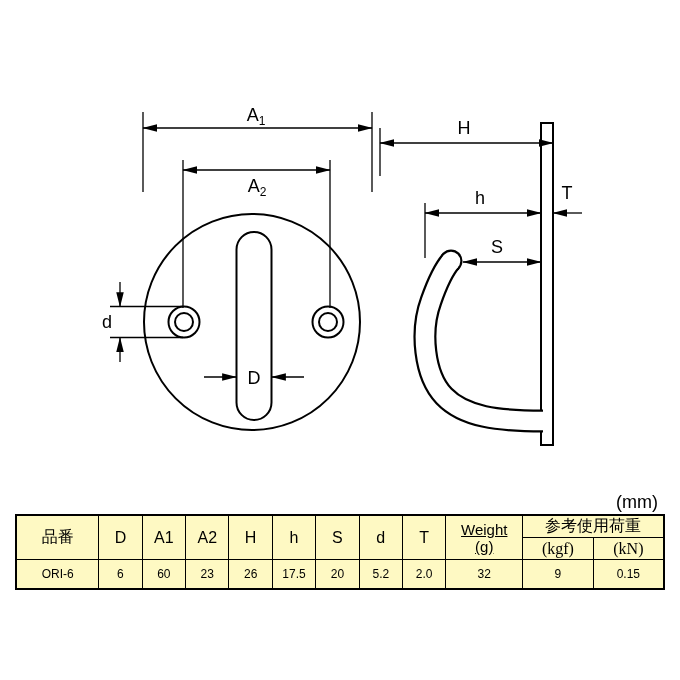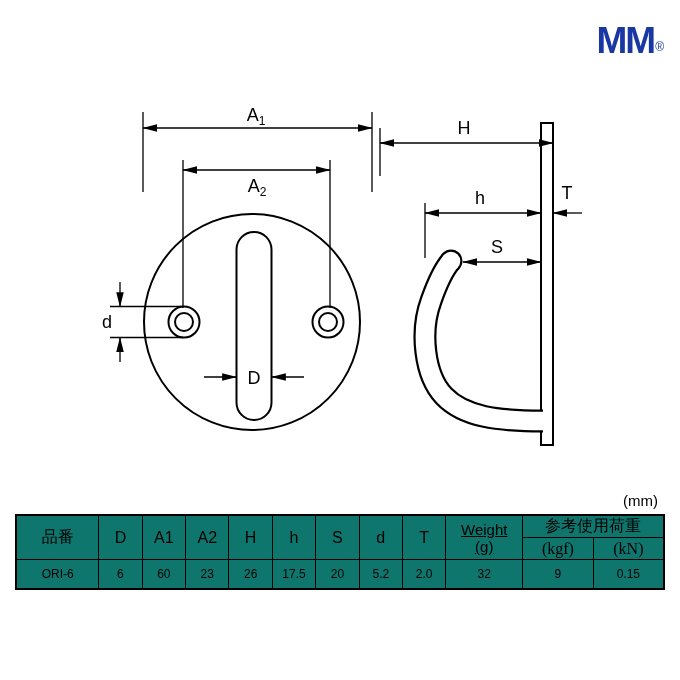--- a/index.html
+++ b/index.html
@@ -7,40 +7,37 @@
         font-family:"Liberation Sans","DejaVu Sans",sans-serif;color:#000;}
   
   .logo{position:absolute;top:22px;right:16px;line-height:1;}
   .logo-text{font-weight:bold;font-size:37px;letter-spacing:-2px;color:#1a38a3;}
   .logo-reg{font-size:12px;color:#1a38a3;vertical-align:2px;margin-left:1px;}
   
   .drawing{position:absolute;left:0;top:0;}
   .drawing text{font-family:"Liberation Sans","DejaVu Sans",sans-serif;font-size:18px;fill:#000;}
   .drawing .sub{font-size:12px;}
   
-  .unit-note{position:absolute;top:492px;right:22px;font-size:15px;}
+  .unit-note{position:absolute;top:492px;right:22px;font-size:18px;}
   
   .spec-table{position:absolute;left:15px;top:514px;width:650px;border-collapse:collapse;
-              table-layout:fixed;background:#0f766e;border:2px solid #000;}
+              table-layout:fixed;background:#fef9c3;border:2px solid #000;}
   .spec-table td{border:1px solid #000;text-align:center;vertical-align:middle;
                  padding:0;font-size:16px;overflow:hidden;}
   .spec-table tr.h1 td{height:21px;}
   .spec-table tr.h2 td{height:21px;font-family:Liberation Serif, serif;}
   .spec-table tr.data td{height:28px;font-size:12px;}
   .weight-cell div{line-height:17px;font-size:15px;text-decoration:underline;}
   .cjk{font-size:15px;}
 </style>
 </head>
 <body>
 
 <div class="page">
 
-  <div class="logo">
-    <span class="logo-text">MM</span><span class="logo-reg">®</span>
-  </div>
 
   <svg class="drawing" width="680" height="505" viewBox="0 0 680 505">
     <defs>
       <marker id="arr" viewBox="0 0 12 8" refX="11.5" refY="4" markerWidth="15" markerHeight="10" orient="auto-start-reverse" markerUnits="userSpaceOnUse">
         <path d="M0,1 L12,4 L0,7 Z" fill="#000"></path>
       </marker>
     </defs>
 
     <circle cx="252" cy="322" r="108" fill="#fff" stroke="#000" stroke-width="2"></circle>
     <rect x="236.5" y="232" width="35" height="188" rx="17.5" fill="#fff" stroke="#000" stroke-width="2"></rect>

